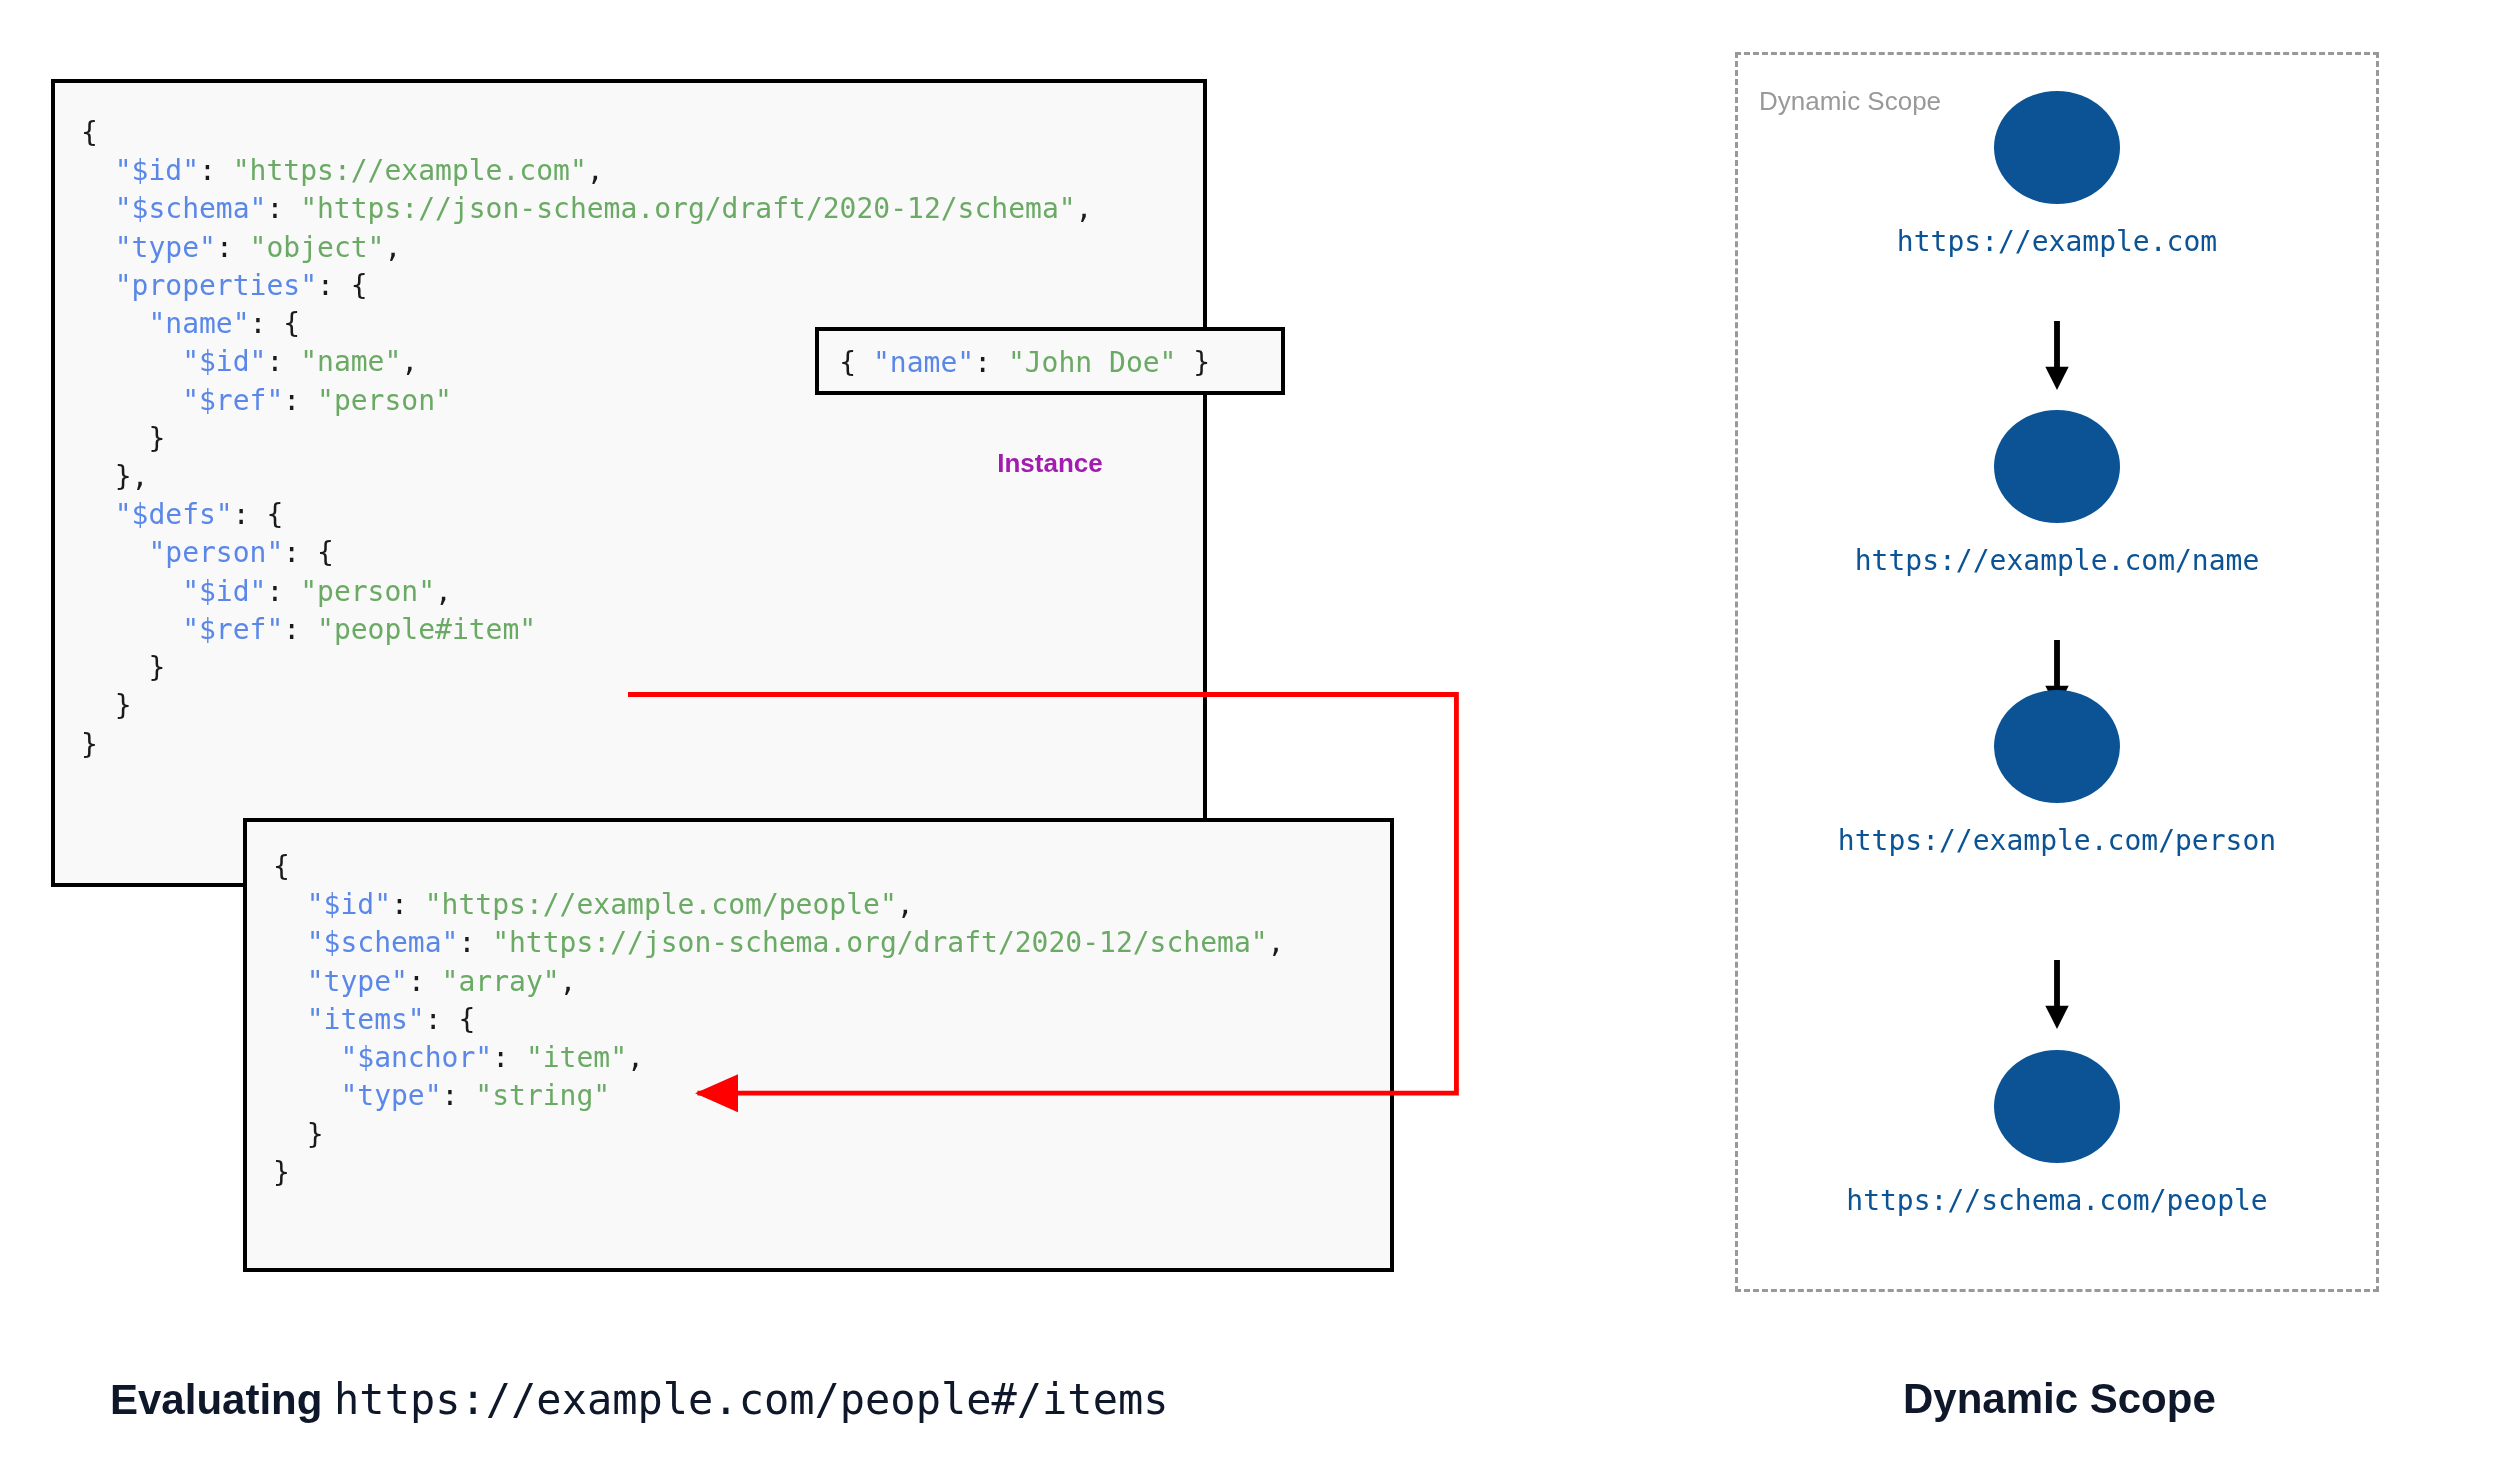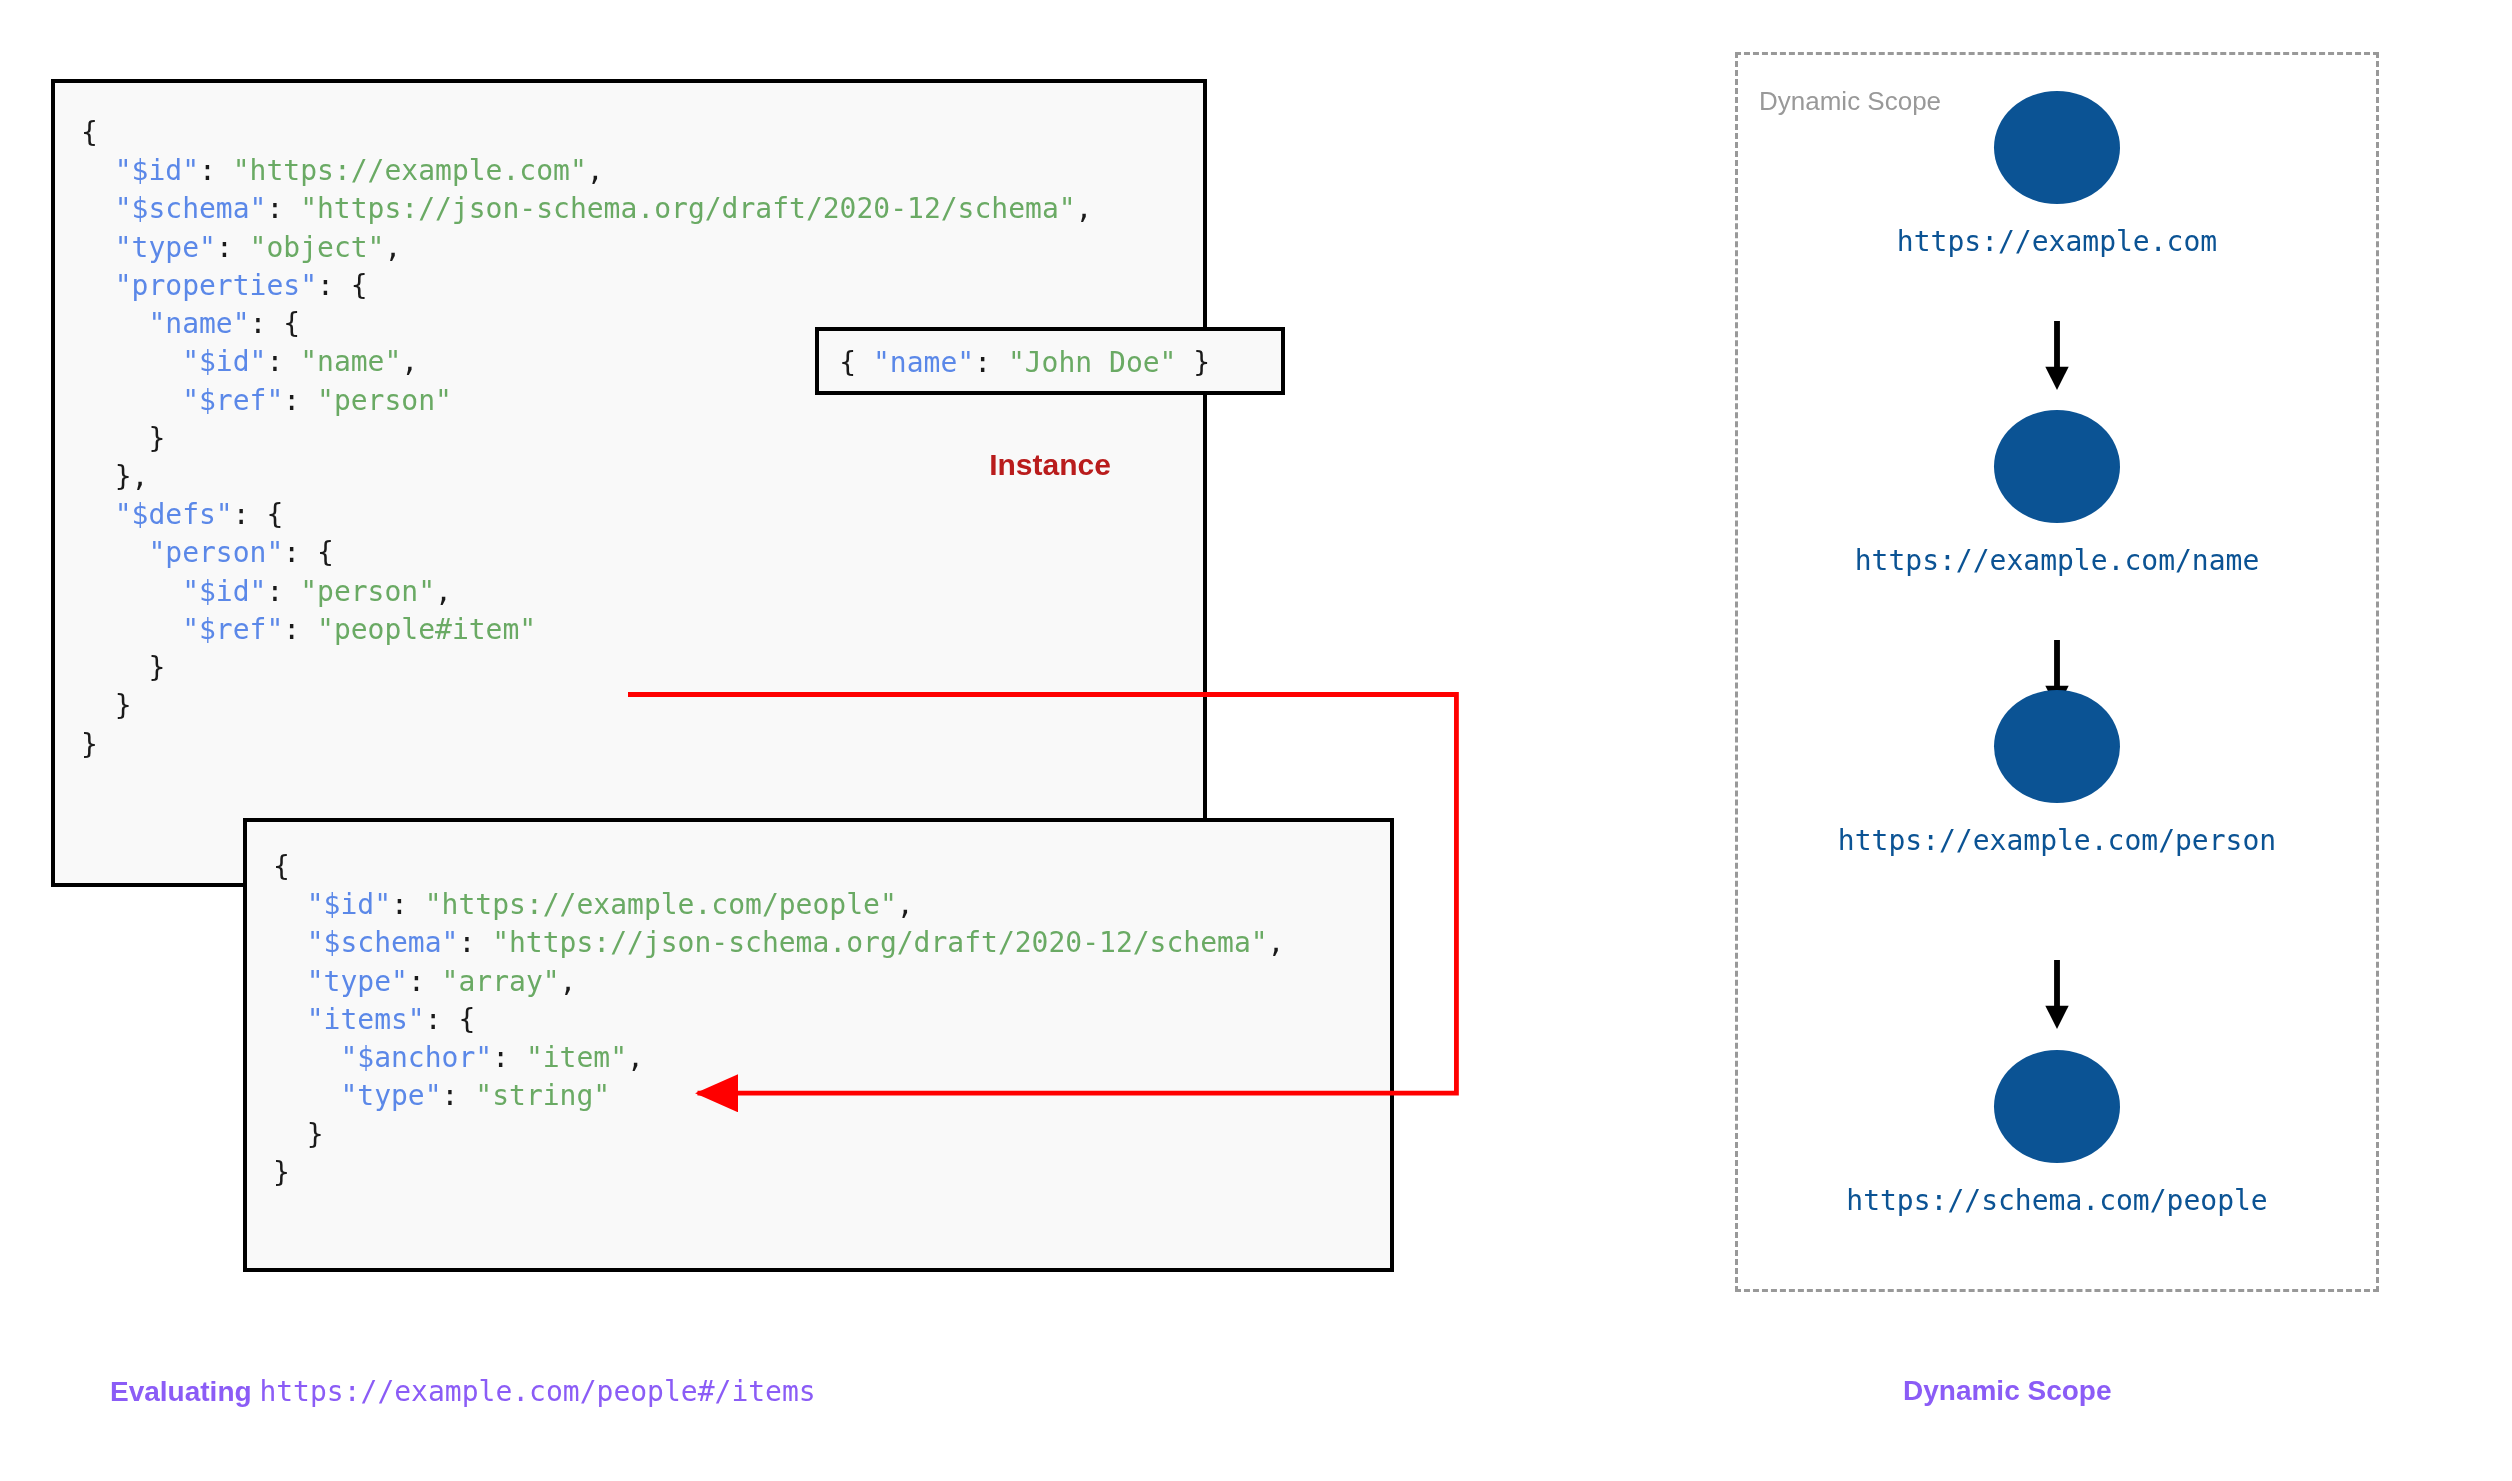--- a/index.html
+++ b/index.html
@@ -62,22 +62,22 @@
     top: 13px;
   }
   #instance-label {
     position: absolute;
     left: 815px;
     top: 448px;
     width: 470px;
     text-align: center;
     font-family: "Liberation Sans", sans-serif;
     font-weight: bold;
-    font-size: 30px;
-    color: #b91c1c;
+    font-size: 26px;
+    color: #a21caf;
   }
 
   
   #schema-people {
     left: 243px;
     top: 818px;
     width: 1151px;
     height: 454px;
   }
   #schema-people .code-pre {
@@ -92,22 +92,22 @@
     left: 0;
     top: 0;
     width: 2512px;
     height: 1482px;
     pointer-events: none;
   }
 
   
   .caption {
     position: absolute;
-    font-size: 28px;
-    color: #8b5cf6;
+    font-size: 42px;
+    color: #0f172a;
     white-space: nowrap;
   }
   #caption-left {
     left: 110px;
     top: 1375px;
   }
   #caption-left .cap-bold {
     font-family: "Liberation Sans", sans-serif;
     font-weight: bold;
   }

